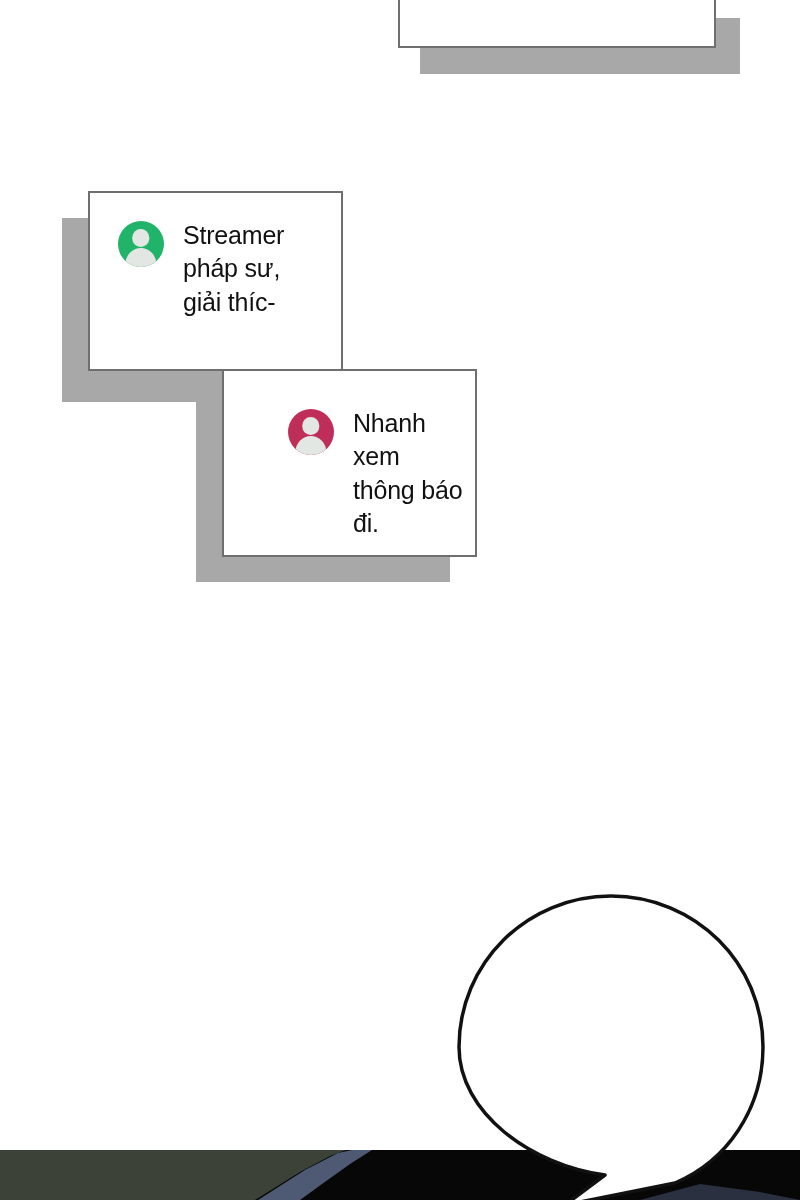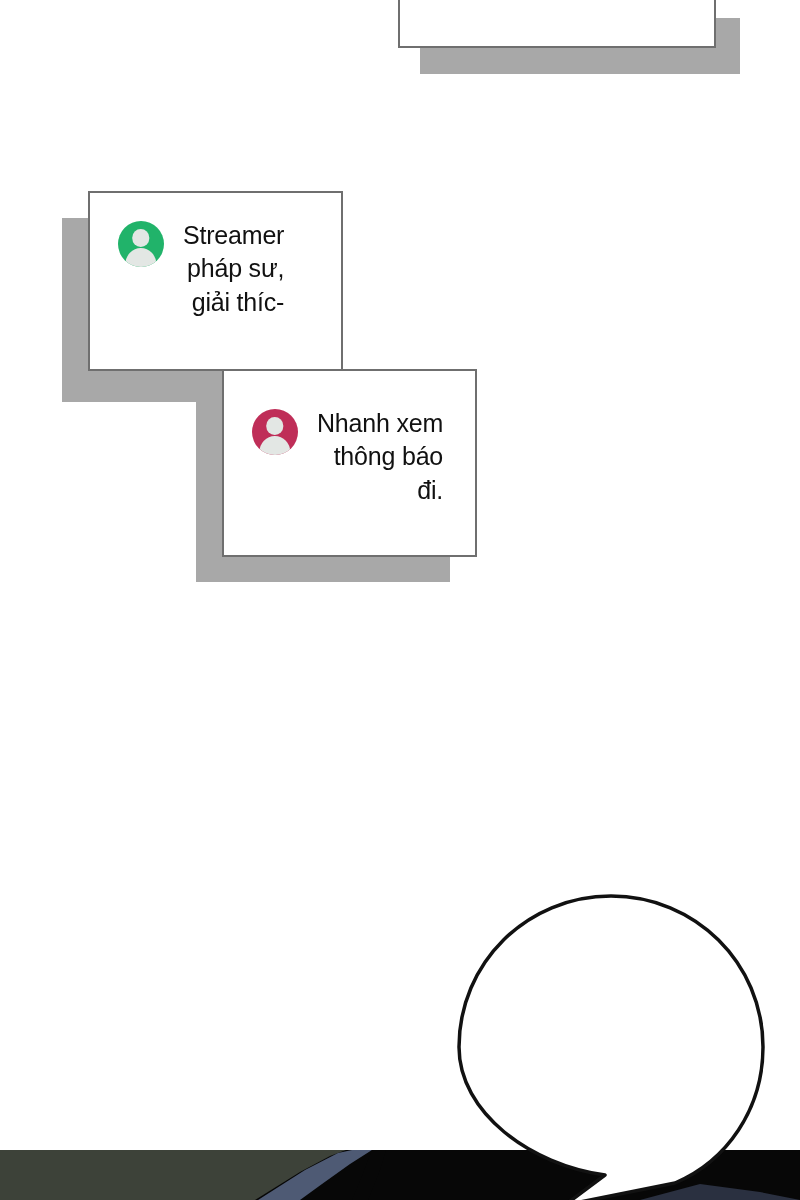--- a/index.html
+++ b/index.html
@@ -25,21 +25,20 @@
     position: absolute;
     background: #ffffff;
     border: 2px solid #6f6f6f;
     box-sizing: border-box;
     display: flex;
     align-items: flex-start;
   }
   .card-body {
     display: flex;
     align-items: flex-start;
-    text-align: right;
   }
 
   
   .avatar {
     position: relative;
     width: 46px;
     height: 46px;
     border-radius: 50%;
     flex: 0 0 auto;
     overflow: hidden;
@@ -78,21 +77,21 @@
   #card-top-shadow { left: 420px; top: 18px;  width: 320px; height: 56px; }
   #card-top        { left: 398px; top: -40px; width: 318px; height: 88px; }
 
   #card-one-shadow { left: 62px;  top: 218px; width: 280px; height: 184px; }
   #card-one        { left: 88px;  top: 191px; width: 255px; height: 180px; }
   #card-one .card-body { padding: 26px 0 0 28px; }
   #card-one .avatar { margin-right: 19px; margin-top: 2px; background: #21b36a; }
 
   #card-two-shadow { left: 196px; top: 396px; width: 254px; height: 186px; }
   #card-two        { left: 222px; top: 369px; width: 255px; height: 188px; }
-  #card-two .card-body { padding: 36px 0 0 28px; }
+  #card-two .card-body { padding: 36px 0 0 28px; margin-left: 36px; }
   #card-two .avatar { margin-right: 19px; margin-top: 2px; background: #bf2e58; }
 
   
   #bottom-panel {
     position: absolute;
     left: 0;
     top: 1150px;
     width: 800px;
     height: 50px;
     background: #3d4239;

